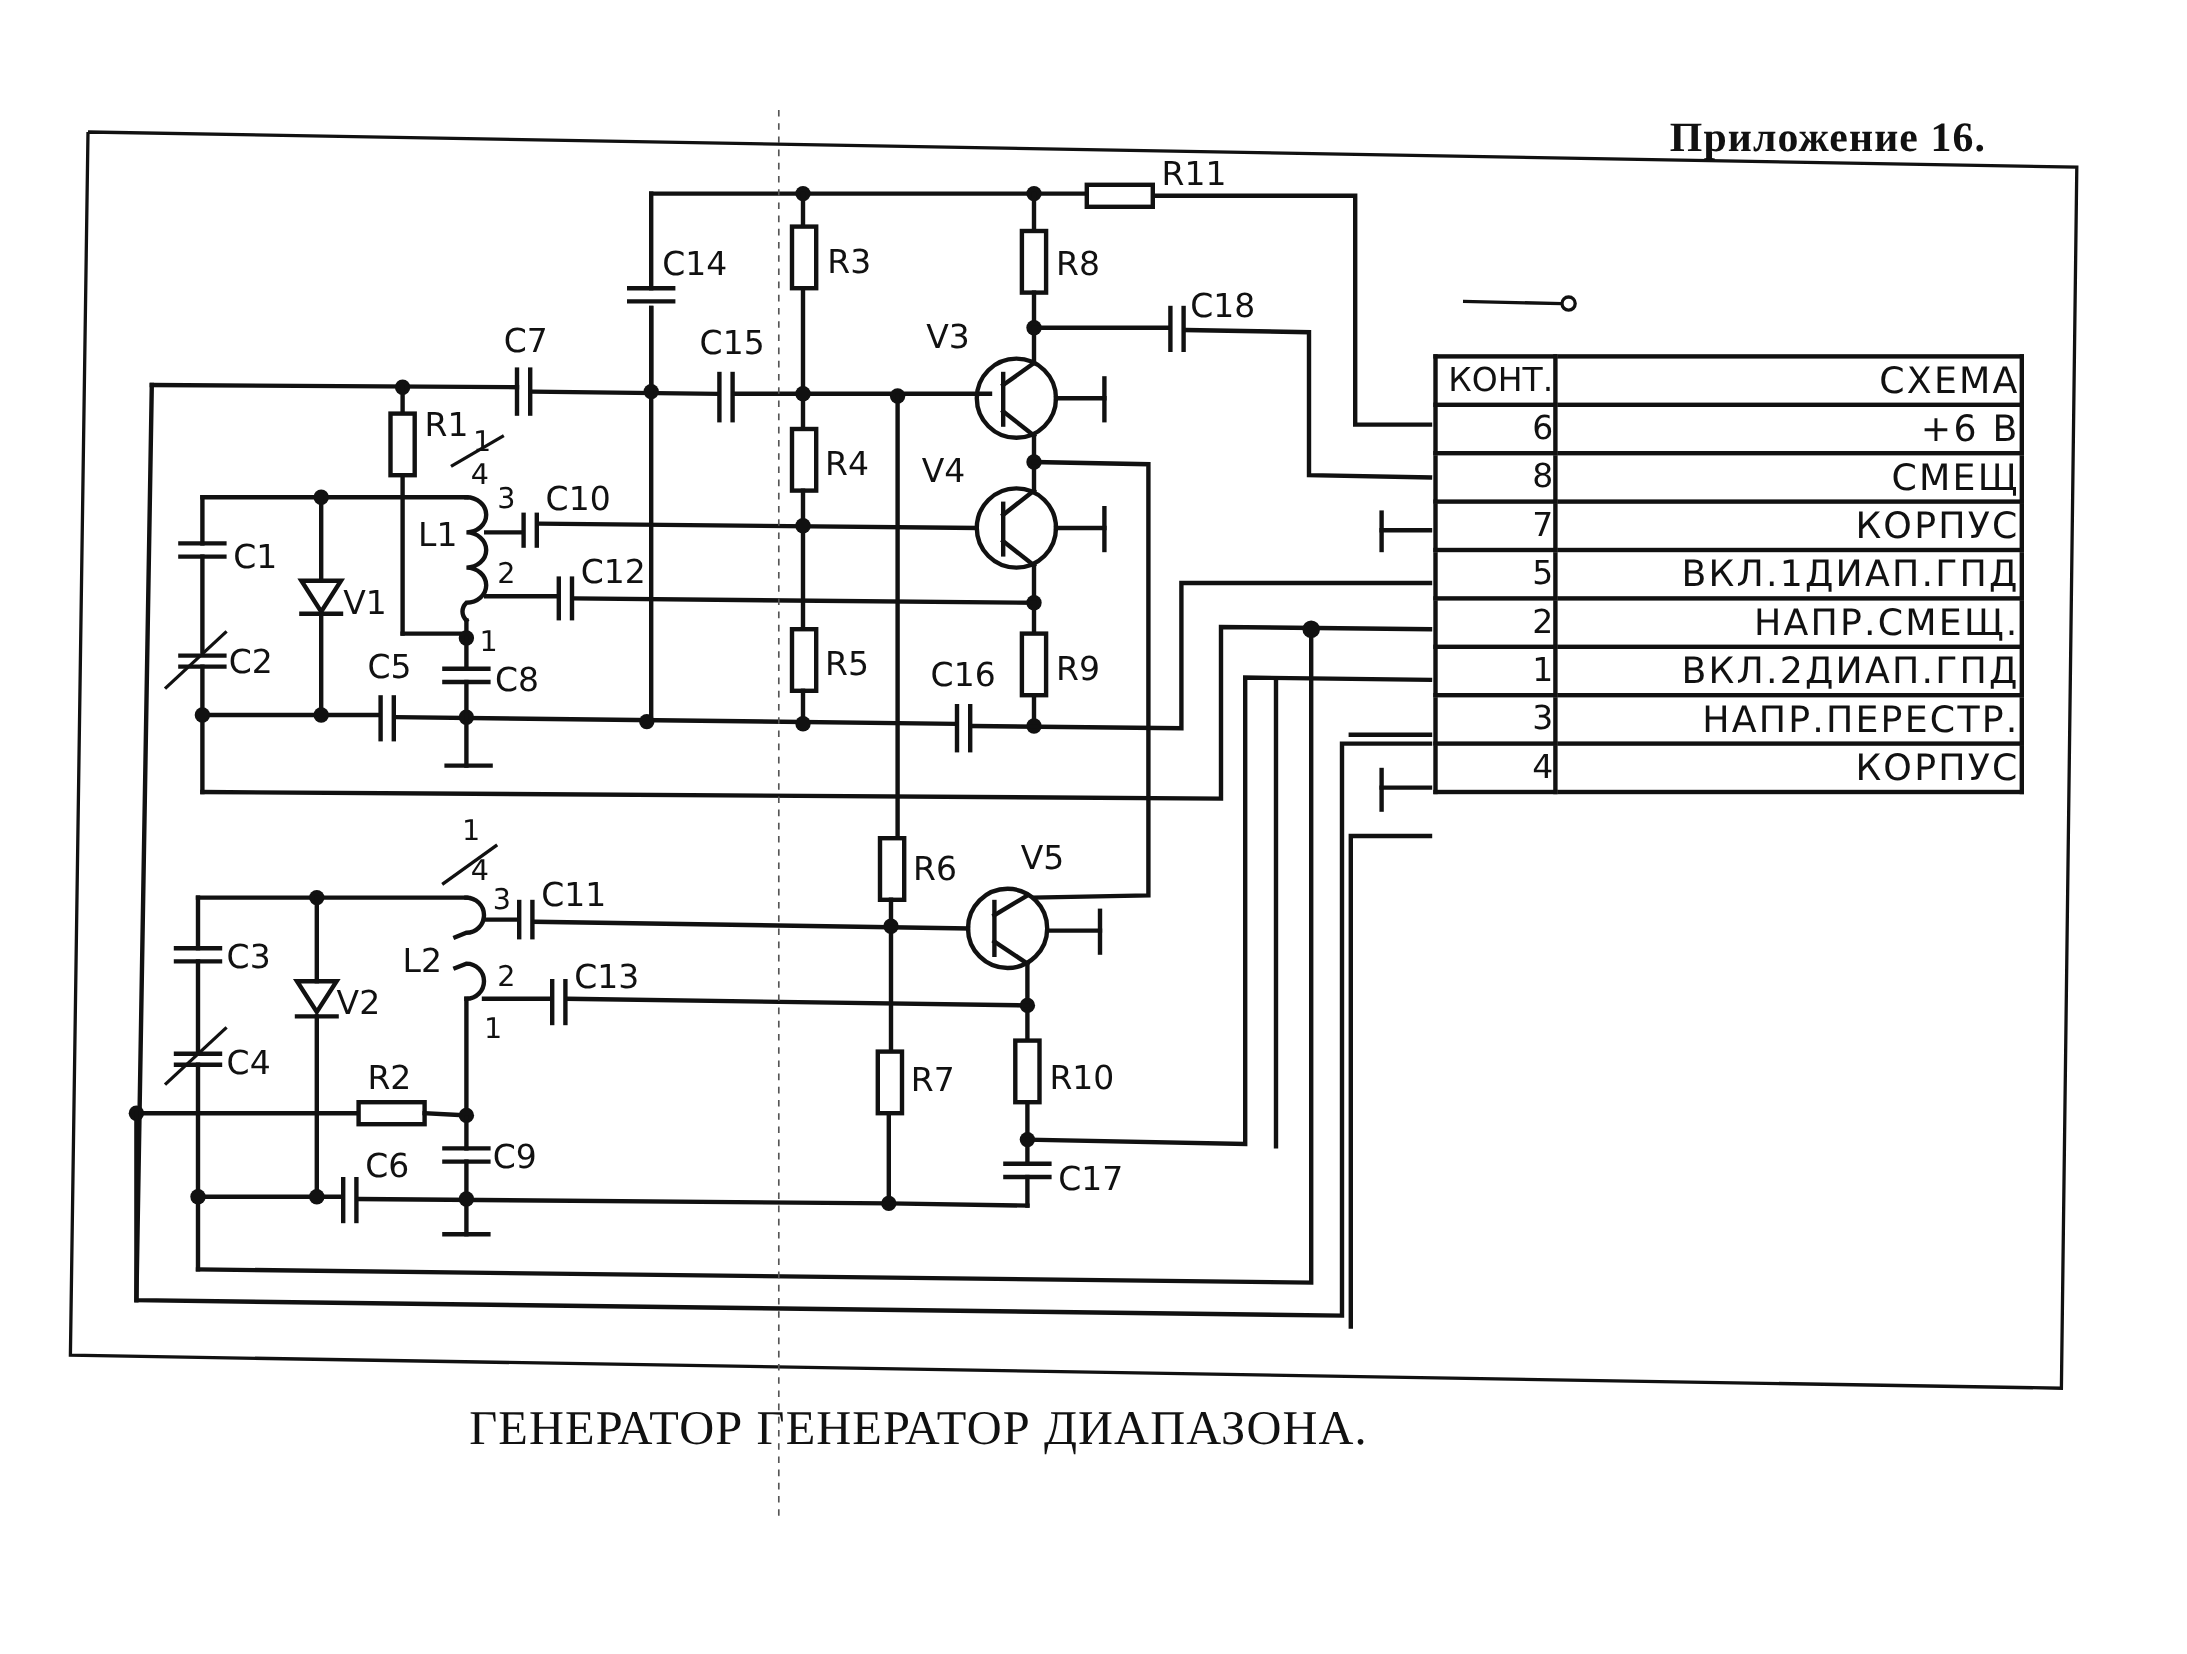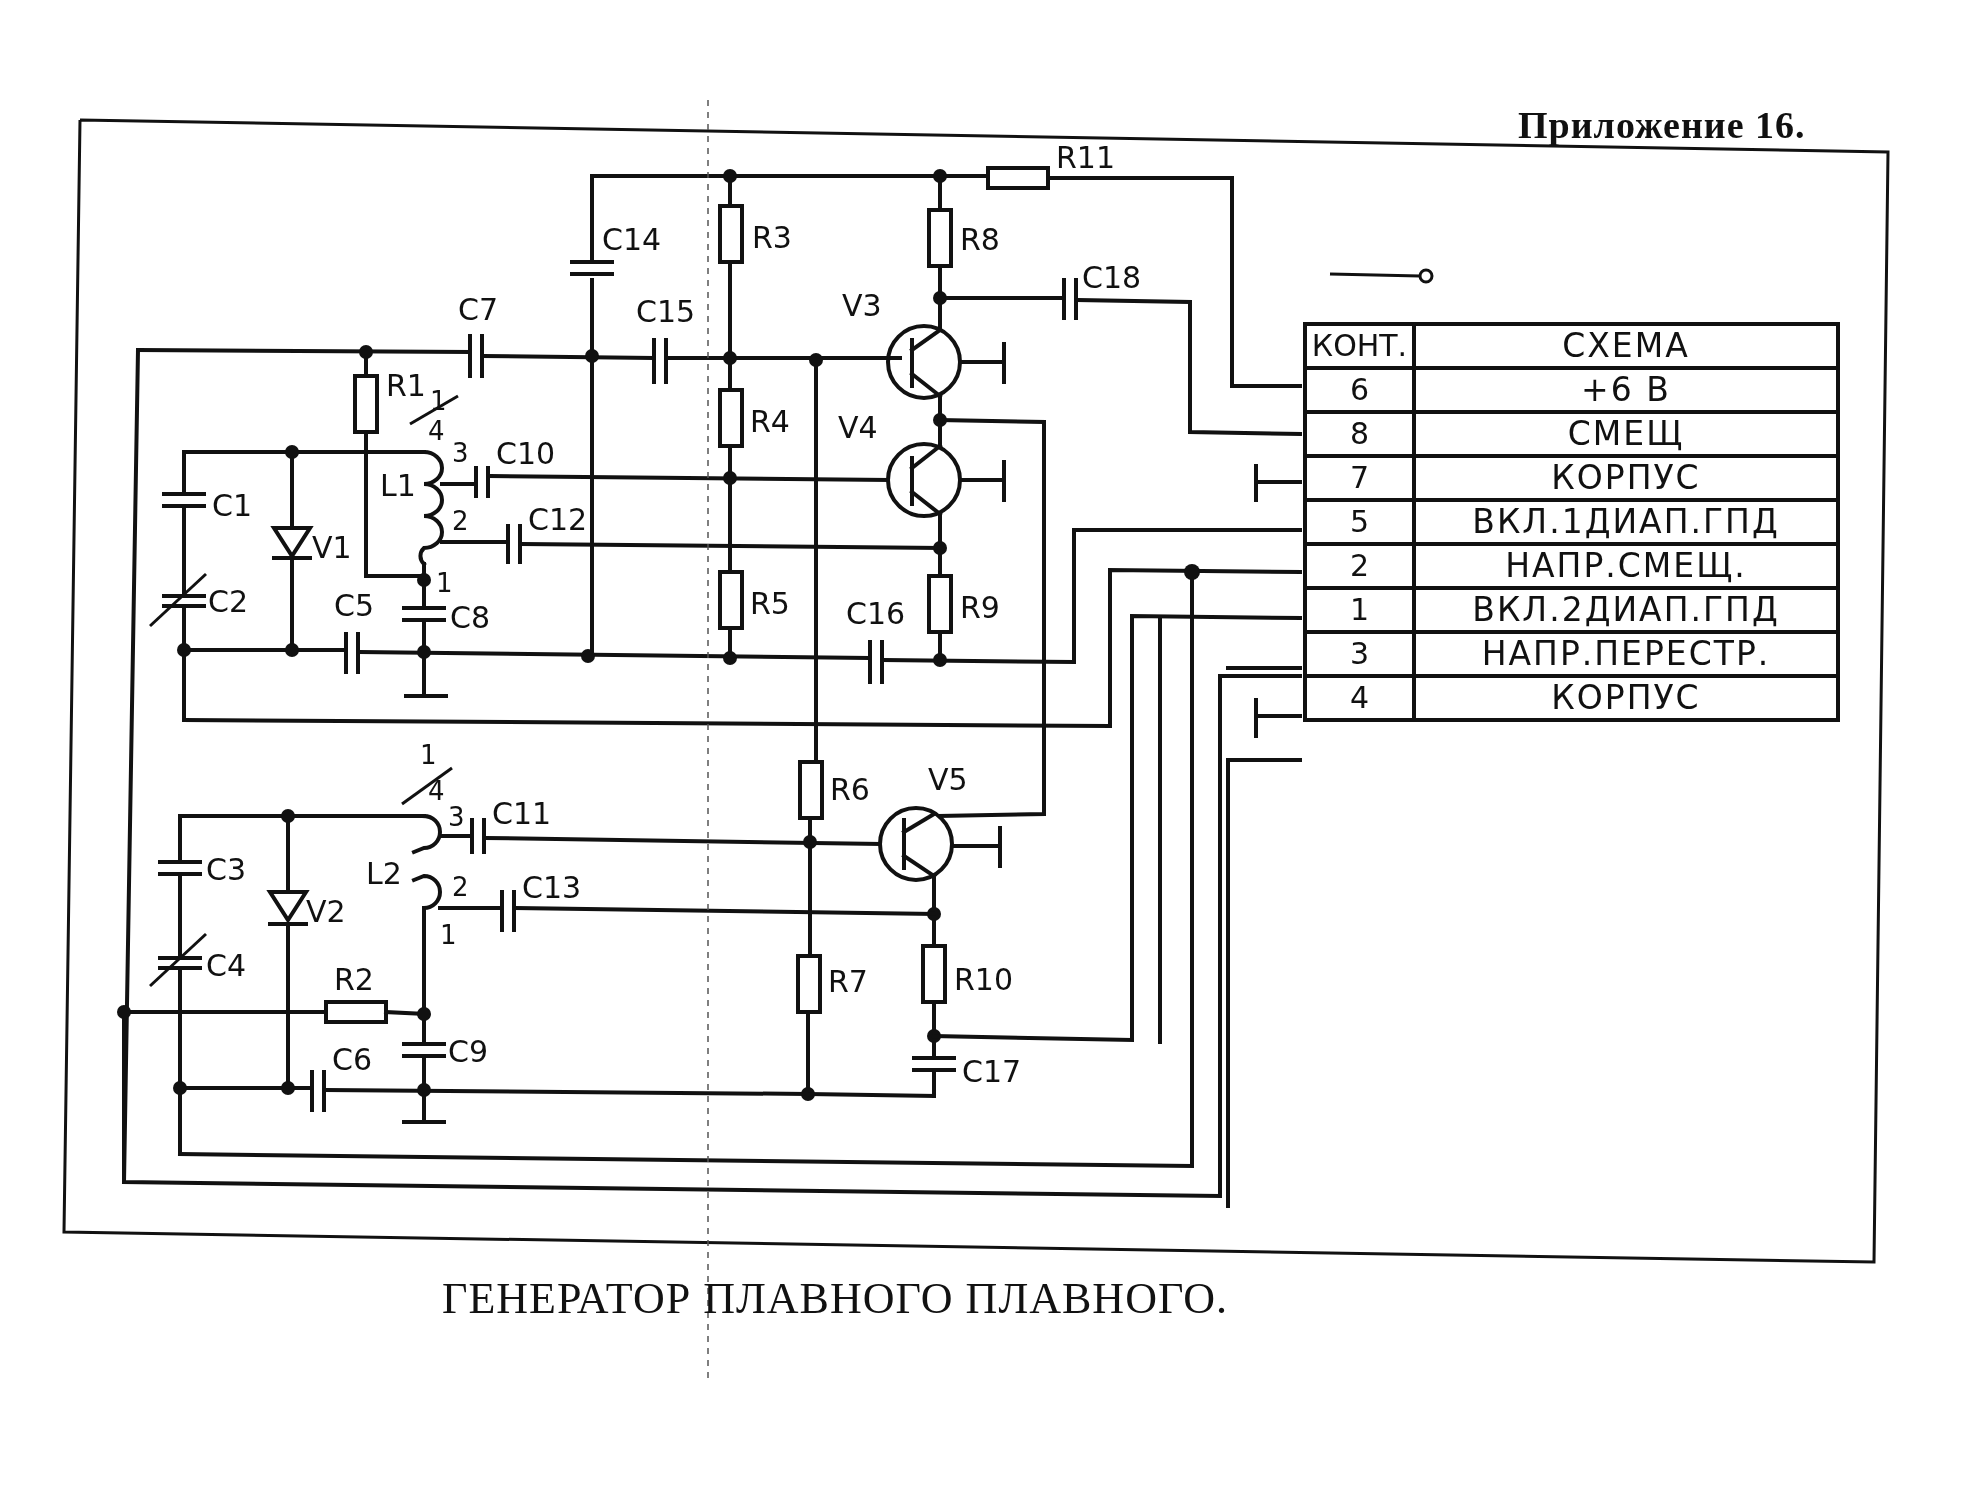--- a/index.html
+++ b/index.html
@@ -6,21 +6,21 @@
   body{width:1988px;height:1504px;position:relative;overflow:hidden;font-family:"DejaVu Sans",sans-serif;color:#111;}
   #appendix{position:absolute;left:1518px;top:72px;font-family:"Liberation Serif",serif;font-weight:bold;font-size:38px;letter-spacing:1px;margin-top:31px;}
   #schem{position:absolute;left:0;top:0;}
   .w{stroke:#111;stroke-width:4;fill:none;stroke-linecap:square;}
   .thin{stroke:#111;stroke-width:3;fill:none;}
   .res{stroke:#111;stroke-width:4;fill:#fff;}
   .dot{fill:#111;}
   .lbl{font-family:"DejaVu Sans",sans-serif;font-size:30px;fill:#111;}
   .lbls{font-family:"DejaVu Sans",sans-serif;font-size:26px;fill:#111;}
   #pin-table{position:absolute;left:1303px;top:322px;border-collapse:collapse;font-family:"DejaVu Sans",sans-serif;font-size:33px;color:#111;}
-  #pin-table td{border:4px solid #111;height:40px;padding:0;text-align:center;line-height:40px;letter-spacing:2px;}
+  #pin-table td{border:4px solid #111;height:40px;padding:0;text-align:right;line-height:40px;letter-spacing:2px;}
   #pin-table td.c1{width:105px;font-size:30px;letter-spacing:0;}
   #pin-table td.c2{width:420px;}
   #caption{position:absolute;left:270px;top:1276px;width:1130px;text-align:center;font-family:"Liberation Serif",serif;font-size:44px;line-height:46px;letter-spacing:1px;}
   #caption div{white-space:nowrap;}
 </style>
 </head>
 <body>
 
 <div id="appendix">Приложение 16.</div>
 
@@ -403,14 +403,14 @@
         <td class="c2">НАПР.ПЕРЕСТР.</td>
       </tr>
   <tr>
         <td class="c1">4</td>
         <td class="c2">КОРПУС</td>
       </tr>
 </tbody>
   </table>
 
 <div id="caption">
-  <div>ГЕНЕРАТОР ПЛАВНОГО ПЛАВНОГО.</div>
+  <div>ГЕНЕРАТОР ГЕНЕРАТОР ДИАПАЗОНА.</div>
 </div>
 
 </body></html>

